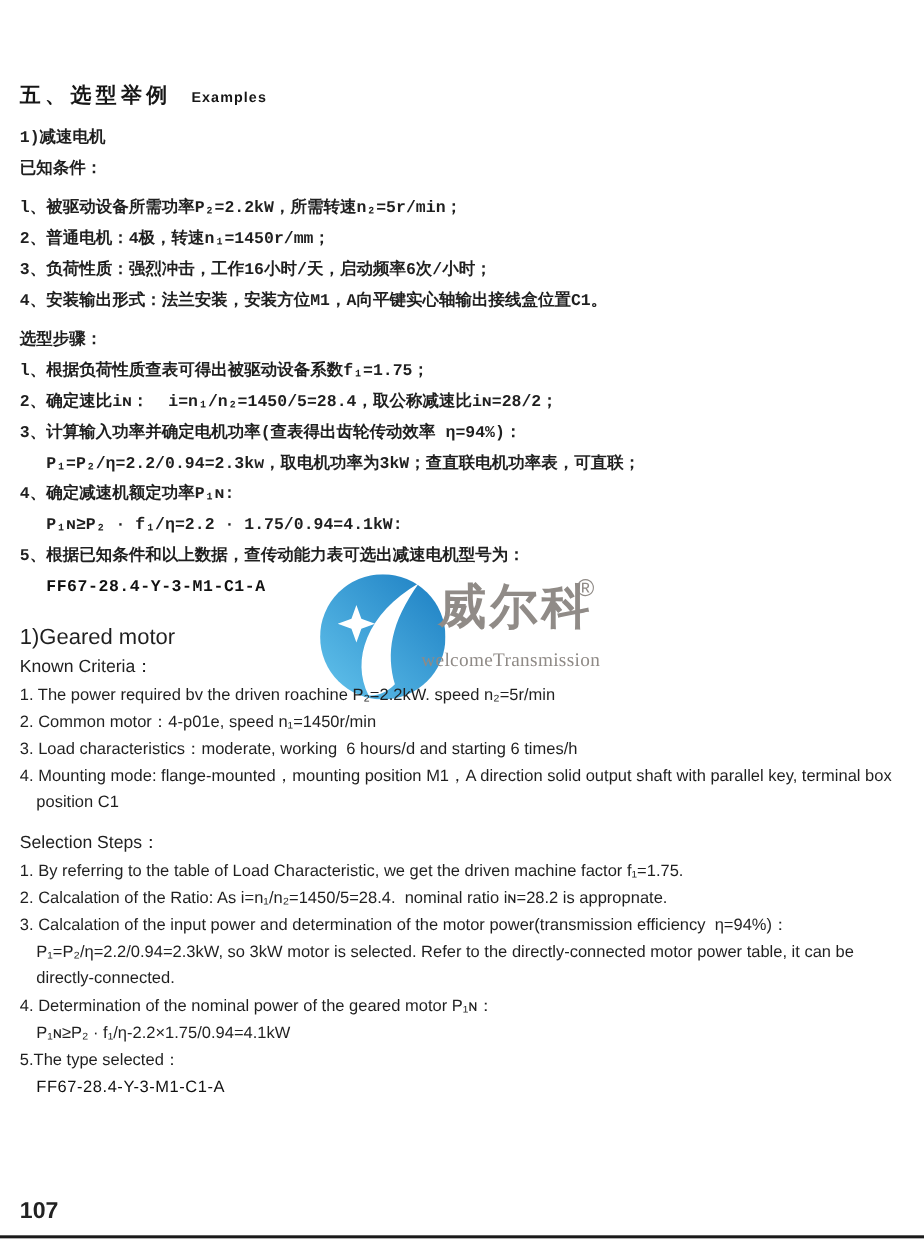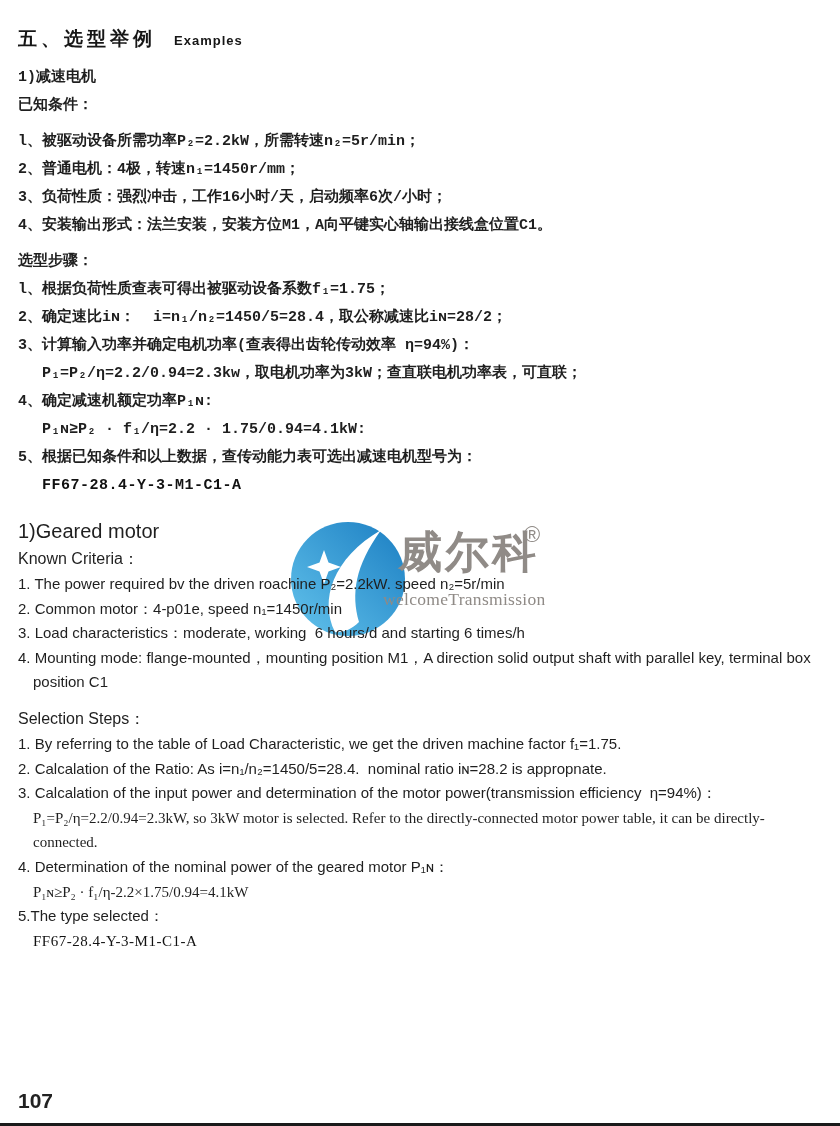--- a/index.html
+++ b/index.html
@@ -8,38 +8,38 @@
     width: 840px;
     height: 1126px;
     margin: 0 auto;
     background: #ffffff;
     font-family: "Liberation Sans", "DejaVu Sans", sans-serif;
     color: #1f1f1f;
     box-sizing: border-box;
     border-bottom: 3px solid #1a1a1a;
     overflow: hidden;
   }
-  .content { position: relative; z-index: 1; padding: 26px 14px 0 18px; }
+  .content { position: relative; z-index: 1; padding: 26px 14px 0 18px; margin-top: 48px; }
 
   .doc-title { display: flex; align-items: baseline; gap: 18px; margin-bottom: 12px; }
   .doc-title .zh-t { font-size: 19px; font-weight: 700; letter-spacing: 4px; color: #161616; }
   .doc-title .en-t { font-size: 13px; font-weight: 700; letter-spacing: 1px; color: #161616; }
 
   .zh-block p { margin: 0; font-size: 15px; line-height: 28px; font-weight: 600; white-space: pre-wrap; font-family: Liberation Mono, monospace; }
   .zh-block .sec-head { font-weight: 600; }
   .zh-block .ind { padding-left: 24px; }
   .model { font-weight: 700; letter-spacing: 0.5px; color: #111; }
   .gap8 { margin-top: 8px !important; }
 
   .en-block { margin-top: 18px; }
   .en-block p { margin: 0; font-size: 15px; line-height: 24.6px; font-weight: 400; white-space: pre-wrap; }
   .en-block .en-sub { font-size: 20px; line-height: 27px; }
   .en-block .en-head { font-size: 16px; line-height: 27px; }
   .en-block .hang { padding-left: 15px; text-indent: -15px; }
-  .en-block .ind2 { padding-left: 15px; font-family: Liberation Serif, serif; }
+  .en-block .ind2 { padding-left: 15px; }
   .gap10 { margin-top: 10px !important; }
 
   
   .watermark { position: absolute; left: 0; top: 16px; width: 840px; height: 1126px; z-index: 0; }
   .wm-logo { position: absolute; left: 291px; top: 506px; width: 114px; height: 114px; }
   .wm-zh {
     position: absolute; left: 398px; top: 514px;
     font-size: 44px; font-weight: 700; letter-spacing: 3px;
     color: #908b87; line-height: 1;
   }

